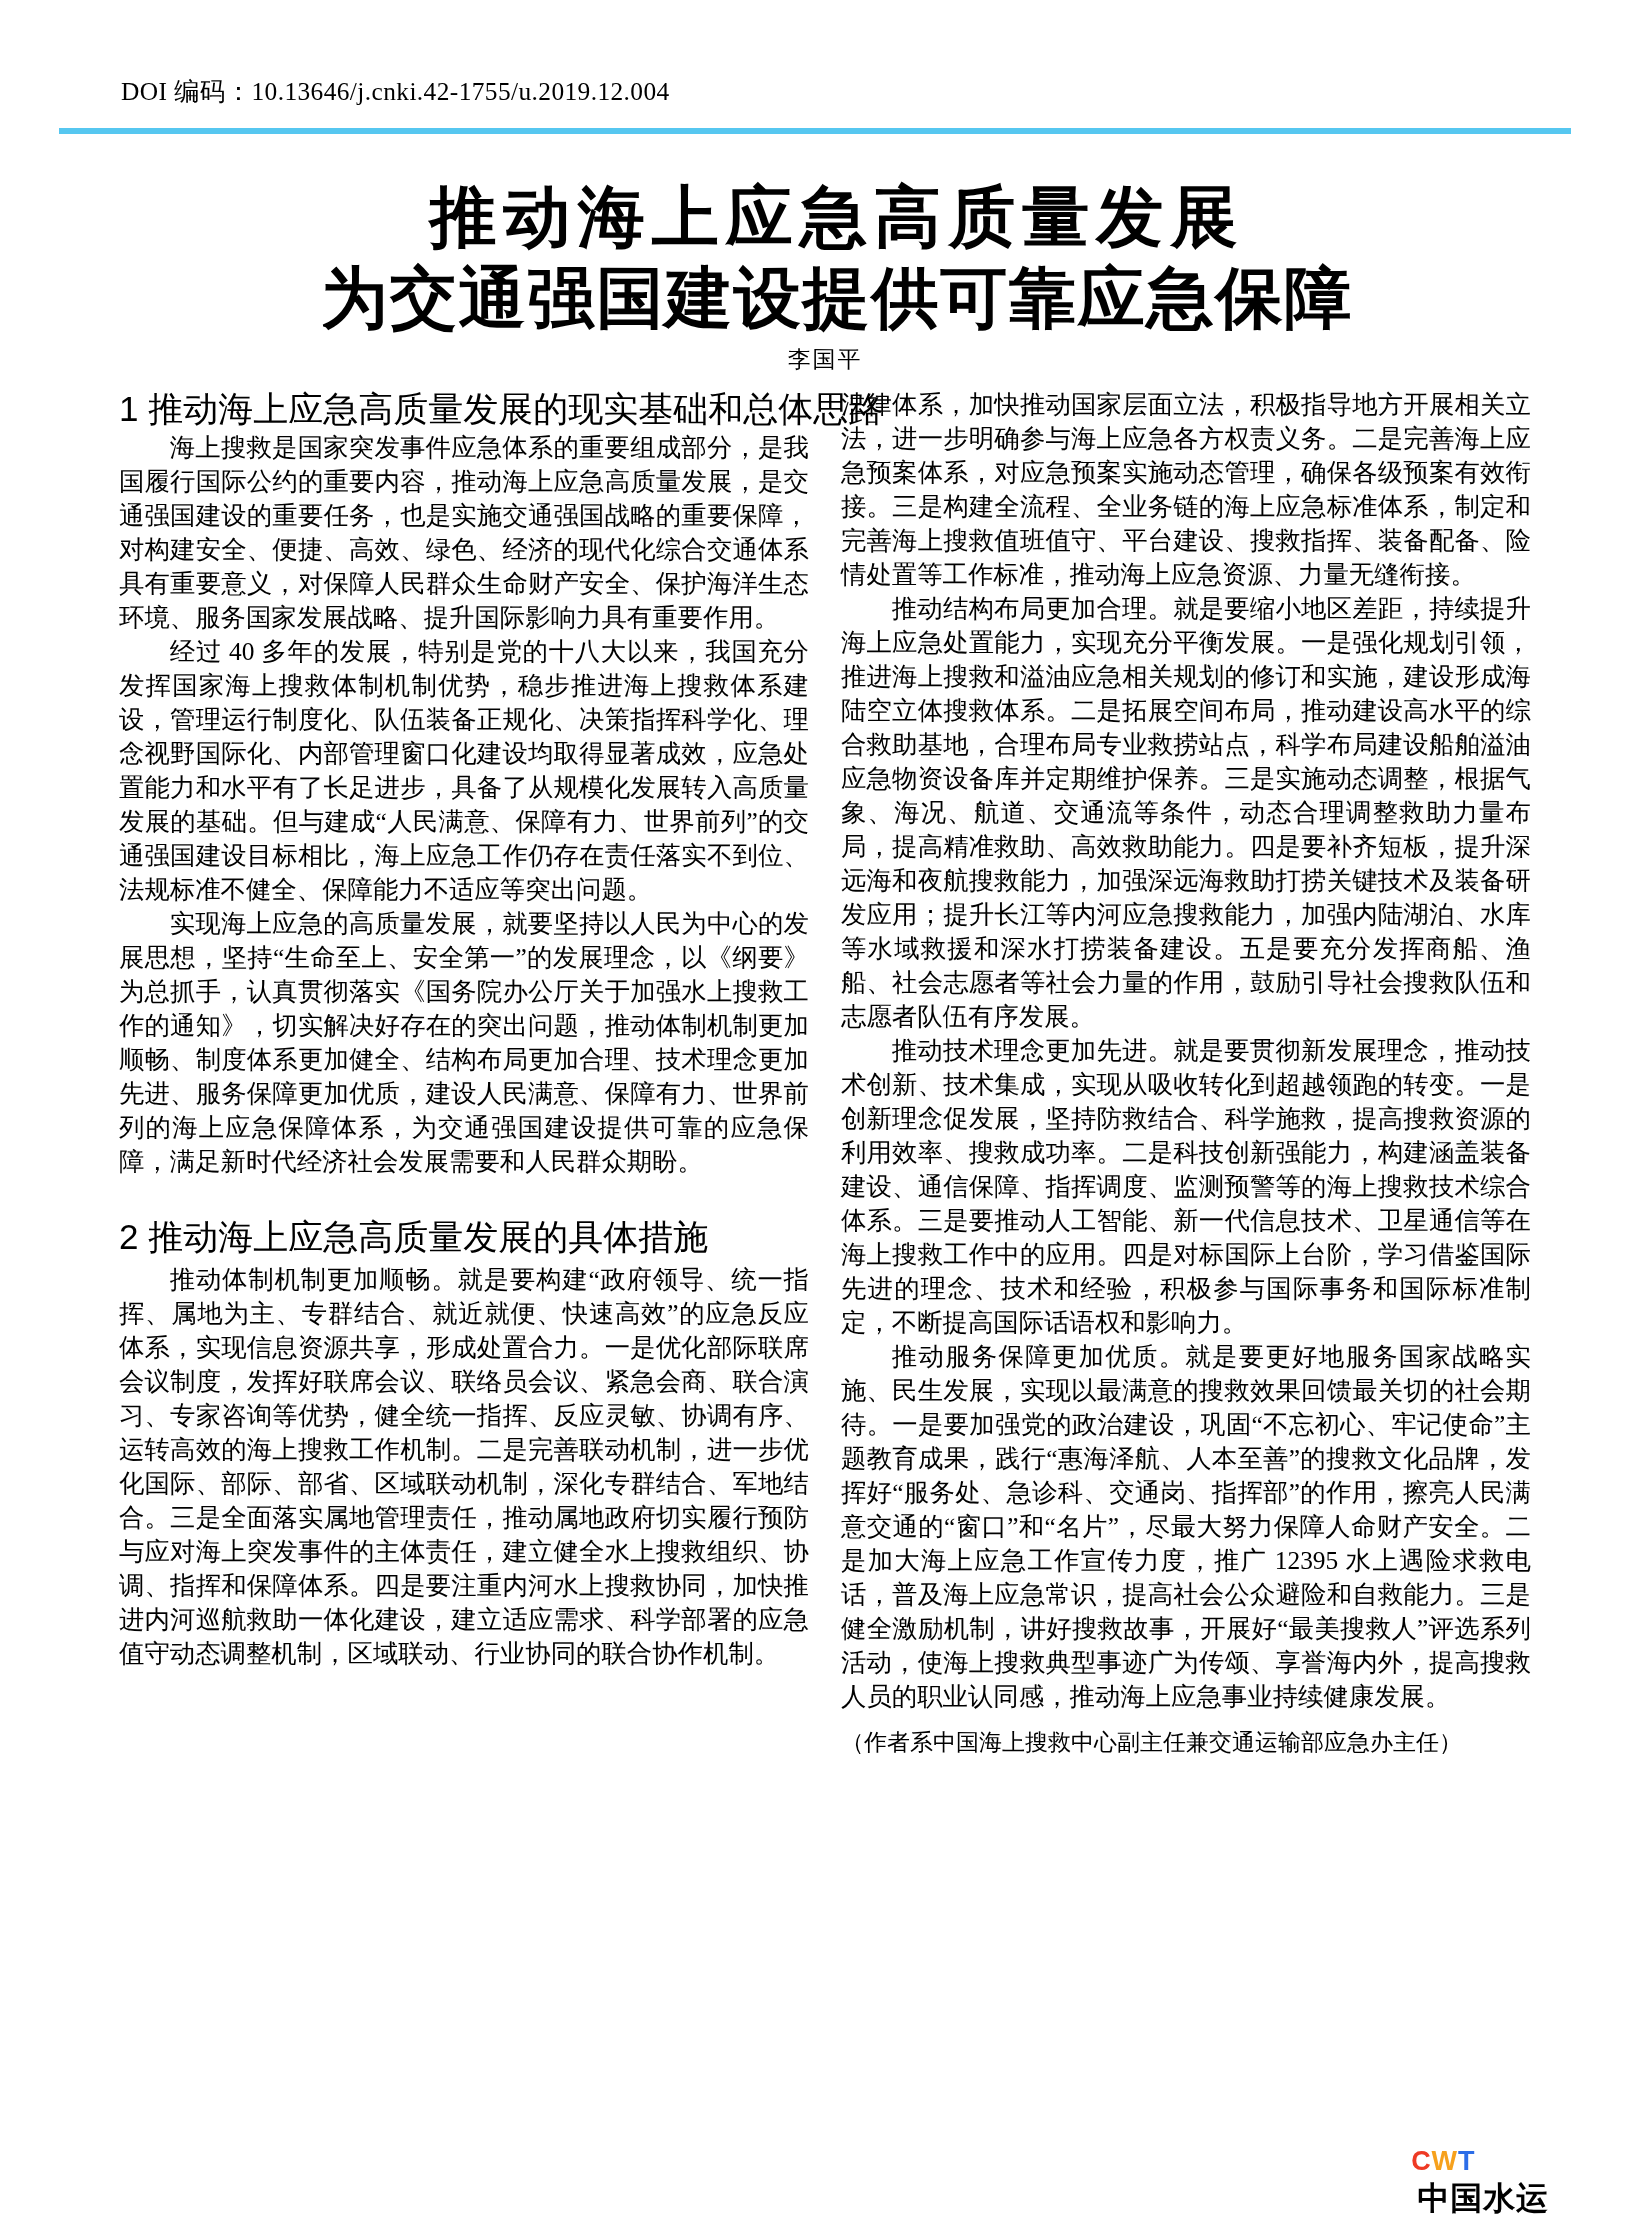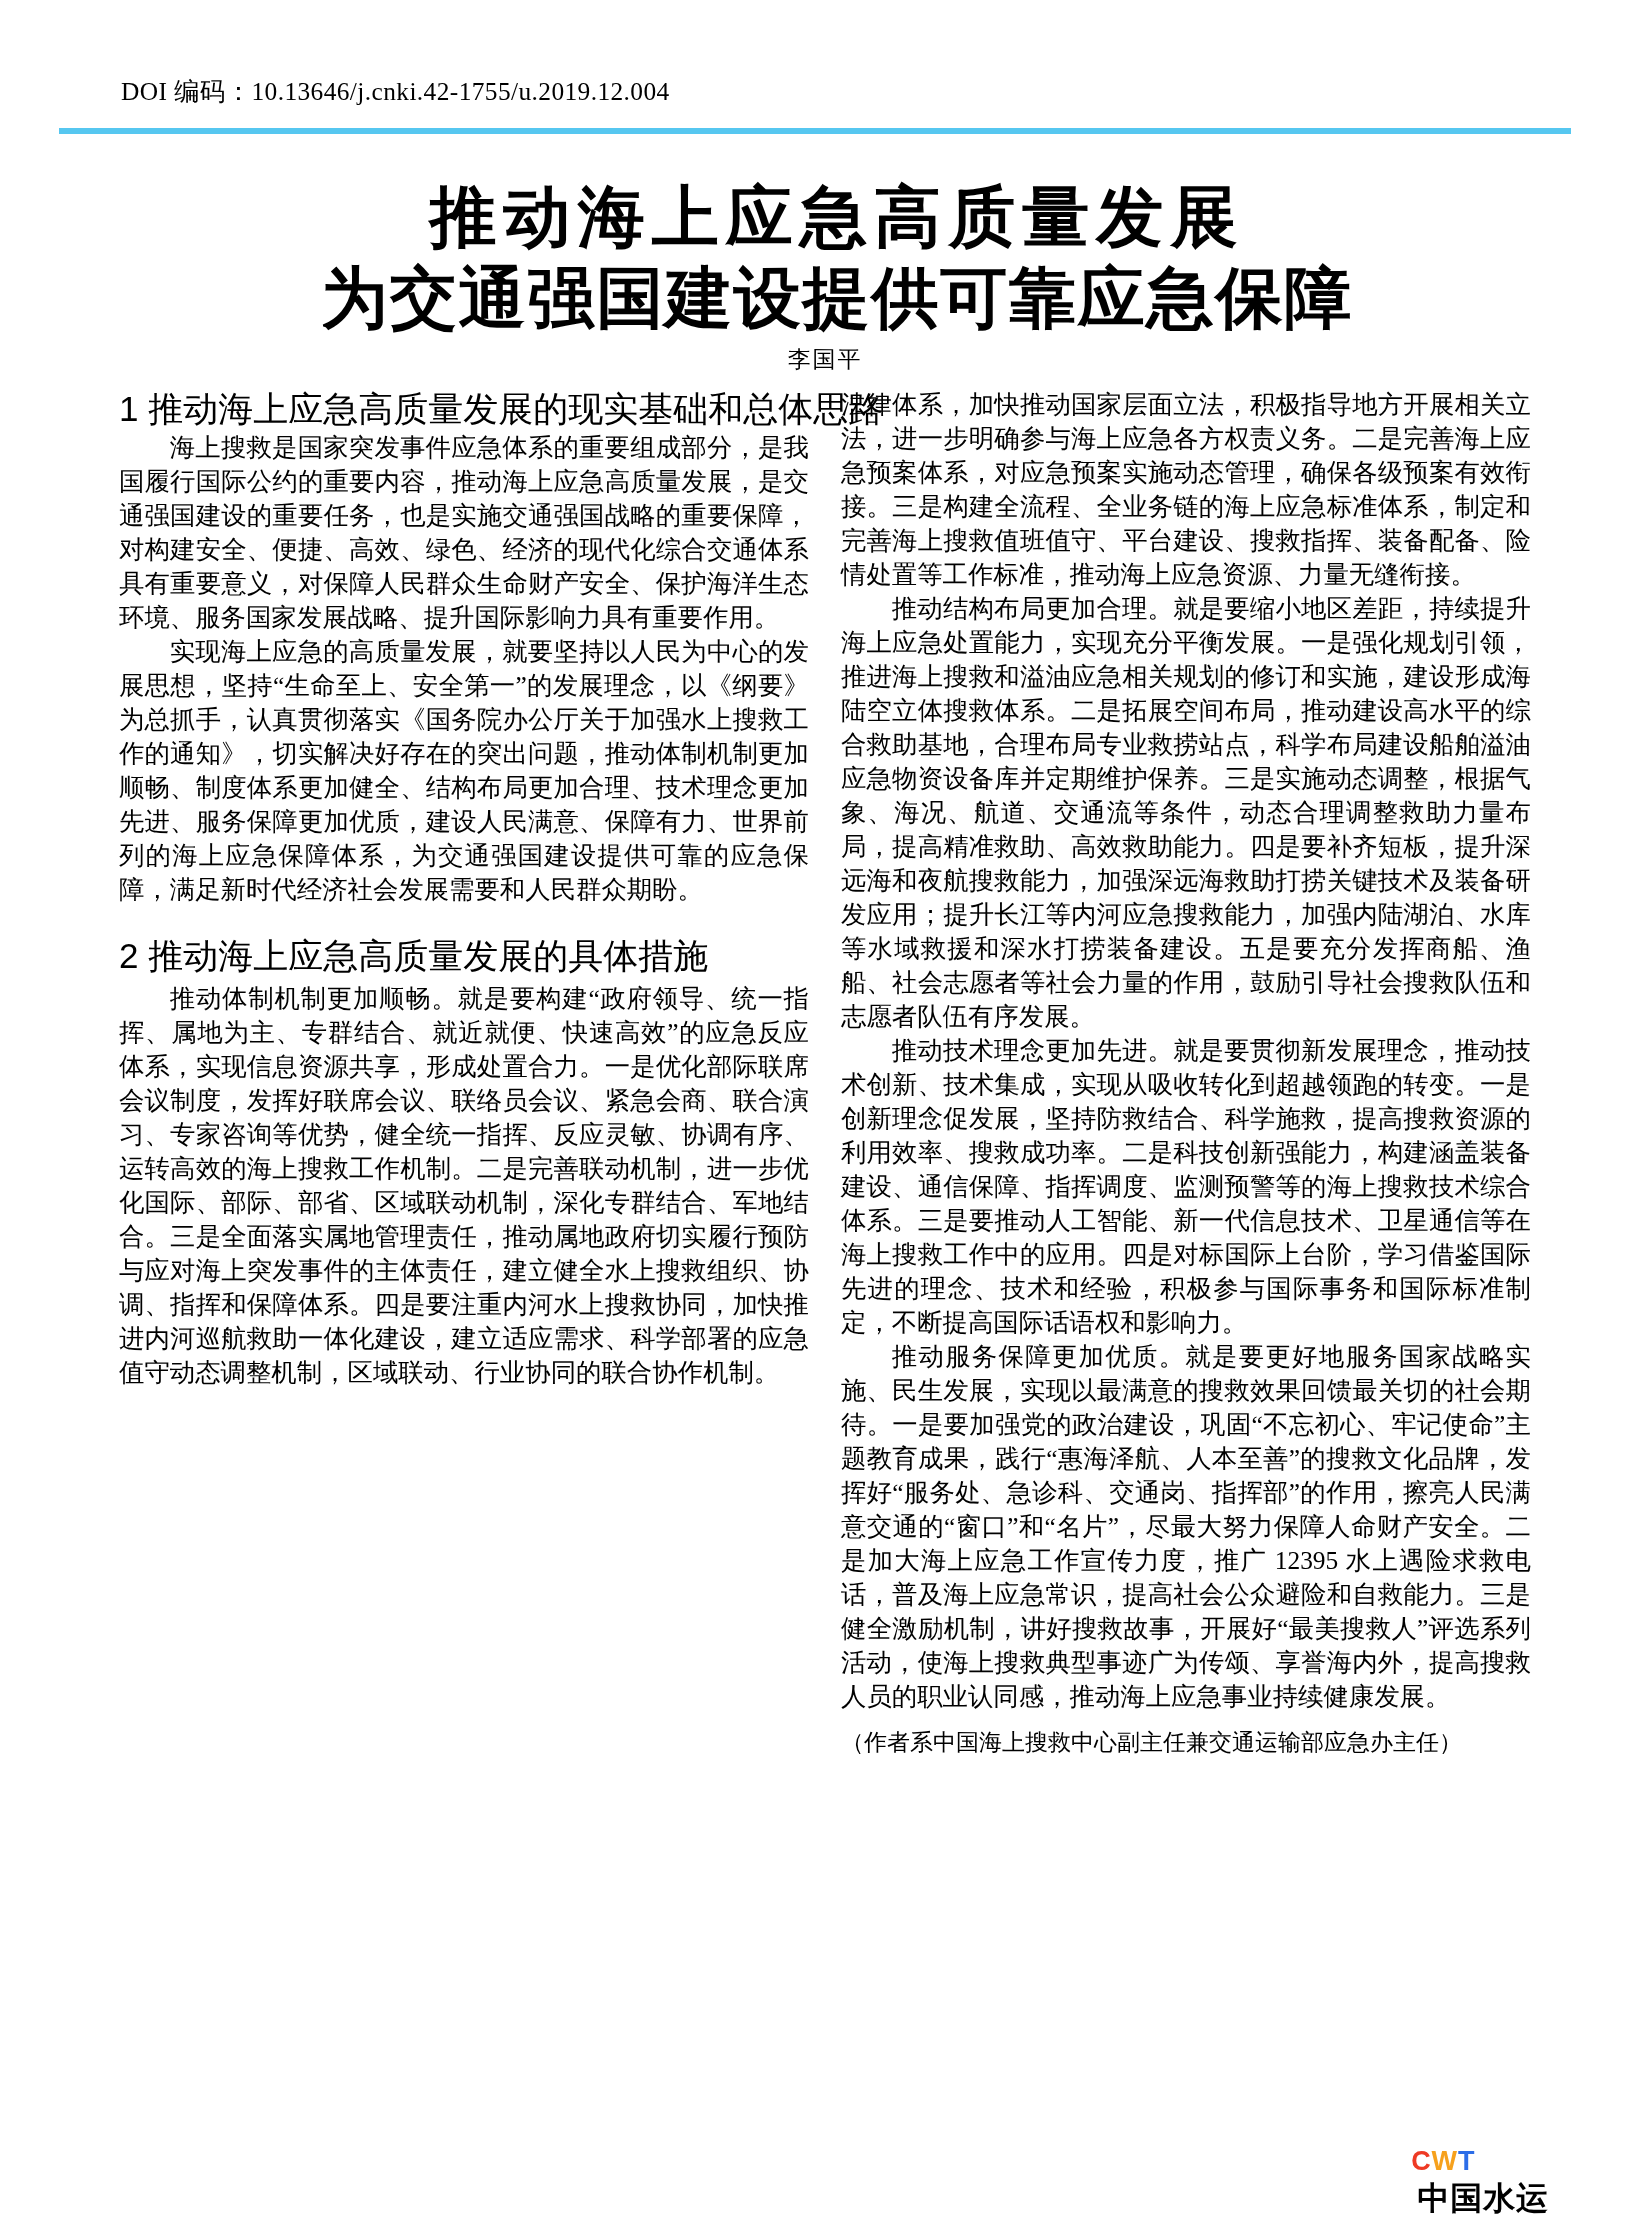--- a/index.html
+++ b/index.html
@@ -36,21 +36,21 @@
     text-align:justify;text-justify:inter-character;
   }
   .col-left{left:119px;}
   .col-right{left:841px;}
   .h-block{
     font-family:"Liberation Sans","DejaVu Sans",sans-serif;
     font-size:35px;line-height:43px;
     font-weight:normal;margin:0;
     text-align:left;white-space:nowrap;
   }
-  .h-space{margin-top:28px;margin-bottom:3.6px;}
+  .h-space{margin-top:37px;margin-bottom:3.6px;}
   .p-block{margin:0;text-indent:2em;}
   .p-cont{margin:0;text-indent:0;}
   .attribution{
     margin:13px 0 0 0;text-indent:0;
     font-size:23px;line-height:33px;
     font-family:"Liberation Serif","DejaVu Serif",serif;
     text-align:left;white-space:nowrap;
   }
   .footer{
     position:absolute;top:2146px;right:101px;
@@ -80,20 +80,21 @@
   <div class="title-block">
     <div class="title-line1">推动海上应急高质量发展</div>
     <div class="title-line2">为交通强国建设提供可靠应急保障</div>
   </div>
 
   <div class="author">李国平</div>
 
   <div class="col col-left">
     <h2 class="h-block">1 推动海上应急高质量发展的现实基础和总体思路</h2>
     <p class="p-block">海上搜救是国家突发事件应急体系的重要组成部分，是我国履行国际公约的重要内容，推动海上应急高质量发展，是交通强国建设的重要任务，也是实施交通强国战略的重要保障，对构建安全、便捷、高效、绿色、经济的现代化综合交通体系具有重要意义，对保障人民群众生命财产安全、保护海洋生态环境、服务国家发展战略、提升国际影响力具有重要作用。</p>
+    <p class="p-block">经过 40 多年的发展，特别是党的十八大以来，我国充分发挥国家海上搜救体制机制优势，稳步推进海上搜救体系建设，管理运行制度化、队伍装备正规化、决策指挥科学化、理念视野国际化、内部管理窗口化建设均取得显著成效，应急处置能力和水平有了长足进步，具备了从规模化发展转入高质量发展的基础。但与建成“人民满意、保障有力、世界前列”的交通强国建设目标相比，海上应急工作仍存在责任落实不到位、法规标准不健全、保障能力不适应等突出问题。</p>
     <p class="p-block">实现海上应急的高质量发展，就要坚持以人民为中心的发展思想，坚持“生命至上、安全第一”的发展理念，以《纲要》为总抓手，认真贯彻落实《国务院办公厅关于加强水上搜救工作的通知》，切实解决好存在的突出问题，推动体制机制更加顺畅、制度体系更加健全、结构布局更加合理、技术理念更加先进、服务保障更加优质，建设人民满意、保障有力、世界前列的海上应急保障体系，为交通强国建设提供可靠的应急保障，满足新时代经济社会发展需要和人民群众期盼。</p>
     <h2 class="h-block h-space">2 推动海上应急高质量发展的具体措施</h2>
     <p class="p-block">推动体制机制更加顺畅。就是要构建“政府领导、统一指挥、属地为主、专群结合、就近就便、快速高效”的应急反应体系，实现信息资源共享，形成处置合力。一是优化部际联席会议制度，发挥好联席会议、联络员会议、紧急会商、联合演习、专家咨询等优势，健全统一指挥、反应灵敏、协调有序、运转高效的海上搜救工作机制。二是完善联动机制，进一步优化国际、部际、部省、区域联动机制，深化专群结合、军地结合。三是全面落实属地管理责任，推动属地政府切实履行预防与应对海上突发事件的主体责任，建立健全水上搜救组织、协调、指挥和保障体系。四是要注重内河水上搜救协同，加快推进内河巡航救助一体化建设，建立适应需求、科学部署的应急值守动态调整机制，区域联动、行业协同的联合协作机制。</p>
   </div>
 
   <div class="col col-right">
     <p class="p-cont">法律体系，加快推动国家层面立法，积极指导地方开展相关立法，进一步明确参与海上应急各方权责义务。二是完善海上应急预案体系，对应急预案实施动态管理，确保各级预案有效衔接。三是构建全流程、全业务链的海上应急标准体系，制定和完善海上搜救值班值守、平台建设、搜救指挥、装备配备、险情处置等工作标准，推动海上应急资源、力量无缝衔接。</p>
     <p class="p-block">推动结构布局更加合理。就是要缩小地区差距，持续提升海上应急处置能力，实现充分平衡发展。一是强化规划引领，推进海上搜救和溢油应急相关规划的修订和实施，建设形成海陆空立体搜救体系。二是拓展空间布局，推动建设高水平的综合救助基地，合理布局专业救捞站点，科学布局建设船舶溢油应急物资设备库并定期维护保养。三是实施动态调整，根据气象、海况、航道、交通流等条件，动态合理调整救助力量布局，提高精准救助、高效救助能力。四是要补齐短板，提升深远海和夜航搜救能力，加强深远海救助打捞关键技术及装备研发应用；提升长江等内河应急搜救能力，加强内陆湖泊、水库等水域救援和深水打捞装备建设。五是要充分发挥商船、渔船、社会志愿者等社会力量的作用，鼓励引导社会搜救队伍和志愿者队伍有序发展。</p>
     <p class="p-block">推动技术理念更加先进。就是要贯彻新发展理念，推动技术创新、技术集成，实现从吸收转化到超越领跑的转变。一是创新理念促发展，坚持防救结合、科学施救，提高搜救资源的利用效率、搜救成功率。二是科技创新强能力，构建涵盖装备建设、通信保障、指挥调度、监测预警等的海上搜救技术综合体系。三是要推动人工智能、新一代信息技术、卫星通信等在海上搜救工作中的应用。四是对标国际上台阶，学习借鉴国际先进的理念、技术和经验，积极参与国际事务和国际标准制定，不断提高国际话语权和影响力。</p>
     <p class="p-block">推动服务保障更加优质。就是要更好地服务国家战略实施、民生发展，实现以最满意的搜救效果回馈最关切的社会期待。一是要加强党的政治建设，巩固“不忘初心、牢记使命”主题教育成果，践行“惠海泽航、人本至善”的搜救文化品牌，发挥好“服务处、急诊科、交通岗、指挥部”的作用，擦亮人民满意交通的“窗口”和“名片”，尽最大努力保障人命财产安全。二是加大海上应急工作宣传力度，推广 12395 水上遇险求救电话，普及海上应急常识，提高社会公众避险和自救能力。三是健全激励机制，讲好搜救故事，开展好“最美搜救人”评选系列活动，使海上搜救典型事迹广为传颂、享誉海内外，提高搜救人员的职业认同感，推动海上应急事业持续健康发展。</p>

